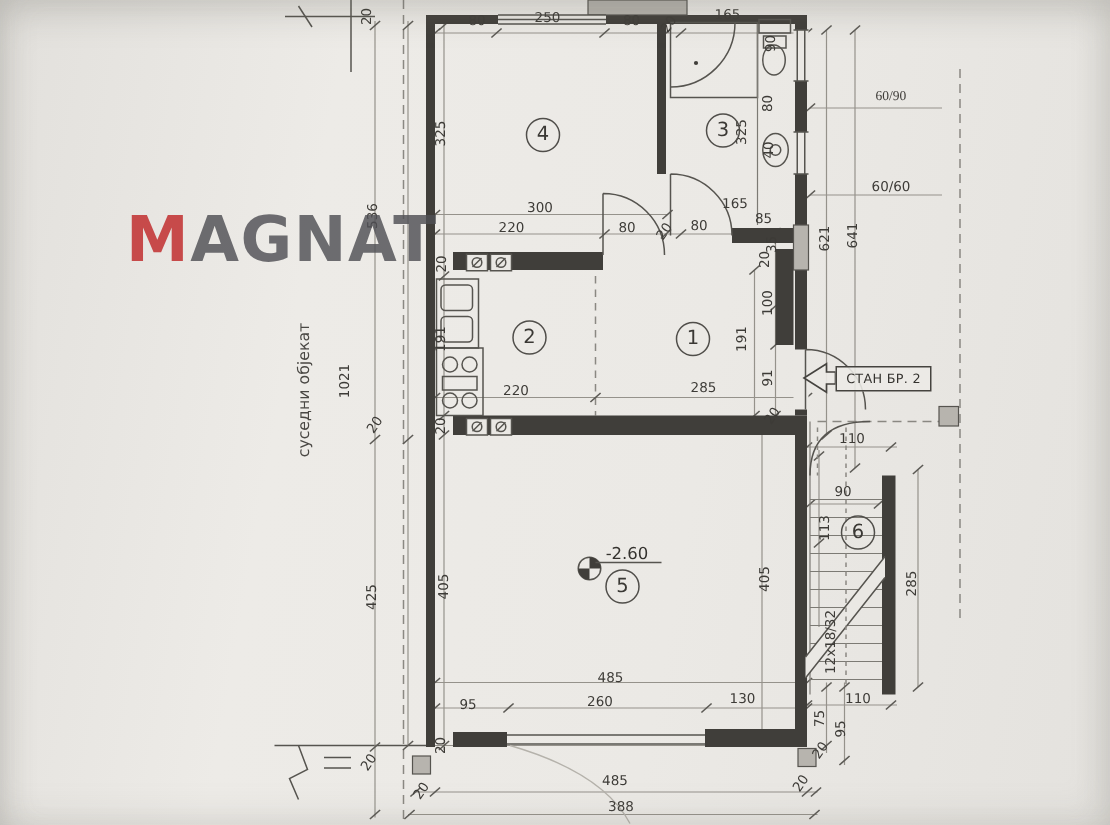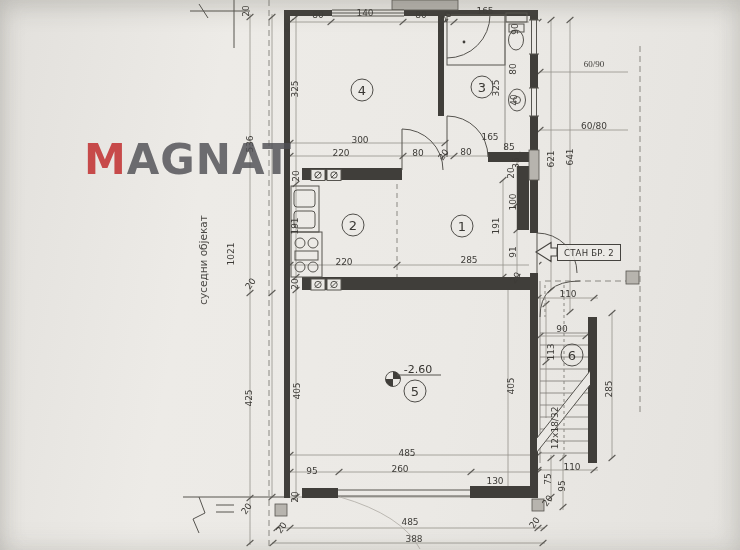--- a/index.html
+++ b/index.html
@@ -282,21 +282,21 @@
     </g>
 
     <path class="arrowO" d="M536,252 L551,242.5 V248 H557 V256 H551 V261.5 Z"></path>
   </svg>
 
   <div id="annotations" style="position:absolute;inset:0;">
     <div id="neighbor-label">суседни објекат</div>
     <div id="elev">-2.60</div>
     <div id="stan-box">СТАН БР. 2</div>
   <div class="dim" style="left: 318px; top: 15px; transform: translate(-50%, -50%) rotate(0deg);">80</div>
-      <div class="dim" style="left: 365px; top: 13px; transform: translate(-50%, -50%) rotate(0deg);">140</div>
+      <div class="dim" style="left: 365px; top: 13px; transform: translate(-50%, -50%) rotate(0deg);">250</div>
       <div class="dim" style="left: 421px; top: 15px; transform: translate(-50%, -50%) rotate(0deg);">80</div>
       <div class="dim" style="left: 447px; top: 17px; transform: translate(-50%, -50%) rotate(-55deg);">20</div>
       <div class="dim" style="left: 485px; top: 11px; transform: translate(-50%, -50%) rotate(0deg);">165</div>
       <div class="dim" style="left: 246px; top: 11px; transform: translate(-50%, -50%) rotate(-90deg);">20</div>
       <div class="dim" style="left: 295px; top: 89px; transform: translate(-50%, -50%) rotate(-90deg);">325</div>
       <div class="dim" style="left: 496px; top: 88px; transform: translate(-50%, -50%) rotate(-90deg);">325</div>
       <div class="dim" style="left: 515px; top: 29px; transform: translate(-50%, -50%) rotate(-90deg);">90</div>
       <div class="dim" style="left: 513px; top: 69px; transform: translate(-50%, -50%) rotate(-90deg);">80</div>
       <div class="dim" style="left: 514px; top: 100px; transform: translate(-50%, -50%) rotate(-90deg);">40</div>
       <div class="dim" style="left: 250px; top: 144px; transform: translate(-50%, -50%) rotate(-90deg);">536</div>
@@ -304,21 +304,21 @@
       <div class="dim" style="left: 341px; top: 153px; transform: translate(-50%, -50%) rotate(0deg);">220</div>
       <div class="dim" style="left: 418px; top: 153px; transform: translate(-50%, -50%) rotate(0deg);">80</div>
       <div class="dim" style="left: 444px; top: 155px; transform: translate(-50%, -50%) rotate(-55deg);">20</div>
       <div class="dim" style="left: 466px; top: 152px; transform: translate(-50%, -50%) rotate(0deg);">80</div>
       <div class="dim" style="left: 490px; top: 137px; transform: translate(-50%, -50%) rotate(0deg);">165</div>
       <div class="dim" style="left: 509px; top: 147px; transform: translate(-50%, -50%) rotate(0deg);">85</div>
       <div class="dim" style="left: 516px; top: 163px; transform: translate(-50%, -50%) rotate(-90deg);">35</div>
       <div class="dim" style="left: 551px; top: 159px; transform: translate(-50%, -50%) rotate(-90deg);">621</div>
       <div class="dim" style="left: 570px; top: 157px; transform: translate(-50%, -50%) rotate(-90deg);">641</div>
       <div class="dim" style="left: 594px; top: 64px; transform: translate(-50%, -50%) rotate(0deg); font-family: Liberation Serif, serif;">60/90</div>
-      <div class="dim" style="left: 594px; top: 126px; transform: translate(-50%, -50%) rotate(0deg);">60/80</div>
+      <div class="dim" style="left: 594px; top: 126px; transform: translate(-50%, -50%) rotate(0deg);">60/60</div>
       <div class="dim" style="left: 295px; top: 226px; transform: translate(-50%, -50%) rotate(-90deg);">191</div>
       <div class="dim" style="left: 296px; top: 176px; transform: translate(-50%, -50%) rotate(-90deg);">20</div>
       <div class="dim" style="left: 344px; top: 262px; transform: translate(-50%, -50%) rotate(0deg);">220</div>
       <div class="dim" style="left: 469px; top: 260px; transform: translate(-50%, -50%) rotate(0deg);">285</div>
       <div class="dim" style="left: 496px; top: 226px; transform: translate(-50%, -50%) rotate(-90deg);">191</div>
       <div class="dim" style="left: 513px; top: 202px; transform: translate(-50%, -50%) rotate(-90deg);">100</div>
       <div class="dim" style="left: 513px; top: 252px; transform: translate(-50%, -50%) rotate(-90deg);">91</div>
       <div class="dim" style="left: 511px; top: 173px; transform: translate(-50%, -50%) rotate(-90deg);">20</div>
       <div class="dim" style="left: 516px; top: 278px; transform: translate(-50%, -50%) rotate(-55deg);">20</div>
       <div class="dim" style="left: 231px; top: 254px; transform: translate(-50%, -50%) rotate(-90deg);">1021</div>
@@ -328,21 +328,21 @@
       <div class="dim" style="left: 297px; top: 391px; transform: translate(-50%, -50%) rotate(-90deg);">405</div>
       <div class="dim" style="left: 511px; top: 386px; transform: translate(-50%, -50%) rotate(-90deg);">405</div>
       <div class="dim" style="left: 568px; top: 294px; transform: translate(-50%, -50%) rotate(0deg);">110</div>
       <div class="dim" style="left: 562px; top: 329px; transform: translate(-50%, -50%) rotate(0deg);">90</div>
       <div class="dim" style="left: 551px; top: 352px; transform: translate(-50%, -50%) rotate(-90deg);">113</div>
       <div class="dim" style="left: 609px; top: 389px; transform: translate(-50%, -50%) rotate(-90deg);">285</div>
       <div class="dim" style="left: 555px; top: 428px; transform: translate(-50%, -50%) rotate(-90deg);">12x18/32</div>
       <div class="dim" style="left: 407px; top: 453px; transform: translate(-50%, -50%) rotate(0deg);">485</div>
       <div class="dim" style="left: 312px; top: 471px; transform: translate(-50%, -50%) rotate(0deg);">95</div>
       <div class="dim" style="left: 400px; top: 469px; transform: translate(-50%, -50%) rotate(0deg); text-align: center;">260</div>
-      <div class="dim" style="left: 495px; top: 481px; transform: translate(-50%, -50%) rotate(0deg);">130</div>
+      <div class="dim" style="left: 495px; top: 467px; transform: translate(-50%, -50%) rotate(0deg);">130</div>
       <div class="dim" style="left: 295px; top: 497px; transform: translate(-50%, -50%) rotate(-90deg);">20</div>
       <div class="dim" style="left: 548px; top: 479px; transform: translate(-50%, -50%) rotate(-90deg);">75</div>
       <div class="dim" style="left: 562px; top: 486px; transform: translate(-50%, -50%) rotate(-90deg);">95</div>
       <div class="dim" style="left: 572px; top: 467px; transform: translate(-50%, -50%) rotate(0deg);">110</div>
       <div class="dim" style="left: 548px; top: 501px; transform: translate(-50%, -50%) rotate(-55deg);">20</div>
       <div class="dim" style="left: 282px; top: 528px; transform: translate(-50%, -50%) rotate(-55deg);">20</div>
       <div class="dim" style="left: 410px; top: 522px; transform: translate(-50%, -50%) rotate(0deg);">485</div>
       <div class="dim" style="left: 535px; top: 523px; transform: translate(-50%, -50%) rotate(-55deg);">20</div>
       <div class="dim" style="left: 414px; top: 539px; transform: translate(-50%, -50%) rotate(0deg);">388</div>
       <div class="dim" style="left: 247px; top: 509px; transform: translate(-50%, -50%) rotate(-55deg);">20</div>

